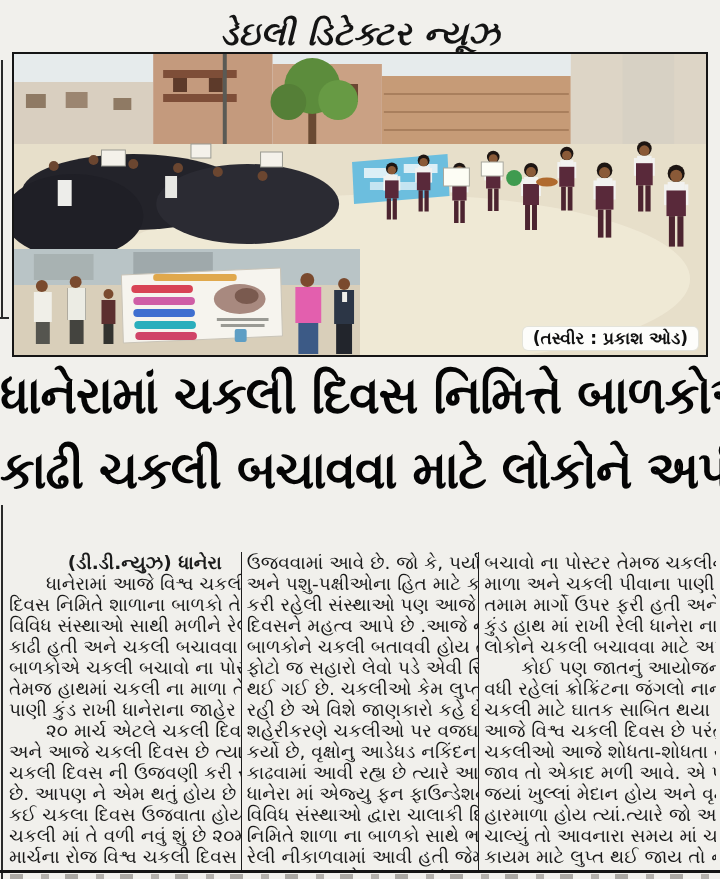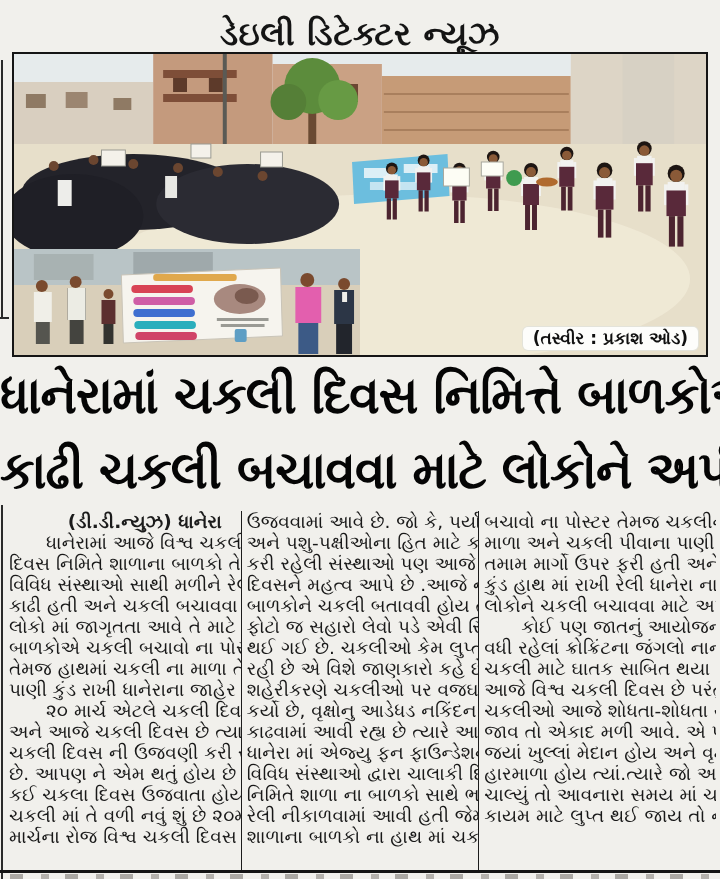--- a/index.html
+++ b/index.html
@@ -1,21 +1,21 @@
 <!DOCTYPE html>
 <html><head>
 <meta charset="utf-8">
 <style>
   html,body{margin:0;padding:0;}
   body{background:#e9e9e5;font-family:"DejaVu Sans",sans-serif;}
   .page{position:relative;width:720px;height:879px;background:#f1f0ec;overflow:hidden;color:#1b1b1b;}
 
   
   .masthead{position:absolute;top:0;left:0;width:720px;height:68px;
-    display:flex;align-items:center;justify-content:center;}
+    display:flex;align-items:center;justify-content:center;font-style:italic;}
   .masthead-title{font-size:33px;font-weight:bold;letter-spacing:0.5px;color:#141414;}
 
   
   .left-rule-top{position:absolute;left:1px;top:60px;width:2px;height:258px;background:#2a2a2a;}
   .left-rule-tick{position:absolute;left:0;top:317px;width:9px;height:2px;background:#2a2a2a;}
   .left-rule-bottom{position:absolute;left:1px;top:505px;width:2px;height:374px;background:#2a2a2a;}
 
   
   .photo-frame{position:absolute;left:12px;top:52px;width:696px;height:305px;
     border:2px solid #151515;box-sizing:border-box;background:#dfe3e2;}
@@ -24,21 +24,21 @@
     border-radius:5px;padding:1px 10px 2px;font-size:17px;font-weight:bold;color:#101010;
     box-shadow:0 0 0 1px #e3e3da;}
 
   
   .headline{position:absolute;left:0;top:356px;width:720px;text-align:center;}
   .headline-line{font-size:49px;line-height:75px;font-weight:900;letter-spacing:-1px;
     color:#050505;white-space:nowrap;transform:scaleY(1.06);transform-origin:center top;}
 
   
   .columns{position:absolute;left:4px;top:511px;width:712px;height:360px;display:flex;}
-  .col{flex:1 1 0;padding:0 5px;box-sizing:border-box;overflow:hidden;}
+  .col{flex:1 1 0;padding:0 5px;box-sizing:border-box;overflow:hidden;margin-top:41px;}
   .col + .col{border-left:1.5px solid #1c1c1c;}
   .byline{font-size:18.5px;line-height:21px;font-weight:600;text-align:right;padding-right:14px;}
   .bline{font-size:18.5px;line-height:21px;text-align:justify;text-align-last:justify;
     color:#181818;white-space:nowrap;}
   .bline.short{text-align-last:left;}
 
   
   .bottom-rule{position:absolute;left:0;top:870px;width:720px;height:2.5px;background:#141414;}
   .below-scrap{position:absolute;left:10px;top:874px;width:700px;height:5px;opacity:.45;
     background:repeating-linear-gradient(90deg,#55504a 0 13px,transparent 13px 31px,#6a655e 31px 39px,transparent 39px 55px);}
@@ -197,21 +197,20 @@
   </div>
 
   <div class="columns">
     <div class="col">
       <div class="byline">(ડી.ડી.ન્યુઝ) ધાનેરા</div>
       <div>
           <div class="bline">  ધાનેરામાં આજે વિશ્વ ચકલી</div>
           <div class="bline">દિવસ નિમિતે શાળાના બાળકો તેમજ</div>
           <div class="bline">વિવિધ સંસ્થાઓ સાથી મળીને રેલી</div>
           <div class="bline">કાઢી હતી અને ચકલી બચાવવા માટે</div>
-          <div class="bline">લોકો માં જાગૃતતા આવે તે માટે</div>
           <div class="bline">બાળકોએ ચકલી બચાવો ના પોસ્ટરો</div>
           <div class="bline">તેમજ હાથમાં ચકલી ના માળા તેમજ</div>
           <div class="bline">પાણી કુંડ રાખી ધાનેરાના જાહેર માર્ગો</div>
           <div class="bline">  ૨૦ માર્ચ એટલે ચકલી દિવસ</div>
           <div class="bline">અને આજે ચકલી દિવસ છે ત્યારે લોકો</div>
           <div class="bline">ચકલી દિવસ ની ઉજવણી કરી રહ્યા</div>
           <div class="bline">છે. આપણ ને એમ થતું હોય છે કે</div>
           <div class="bline">કઈ ચકલા દિવસ ઉજવાતા હોય?</div>
           <div class="bline">ચકલી માં તે વળી નવું શું છે ૨૦મી</div>
           <div class="bline">માર્ચના રોજ વિશ્વ ચકલી દિવસ તરીકે</div>

